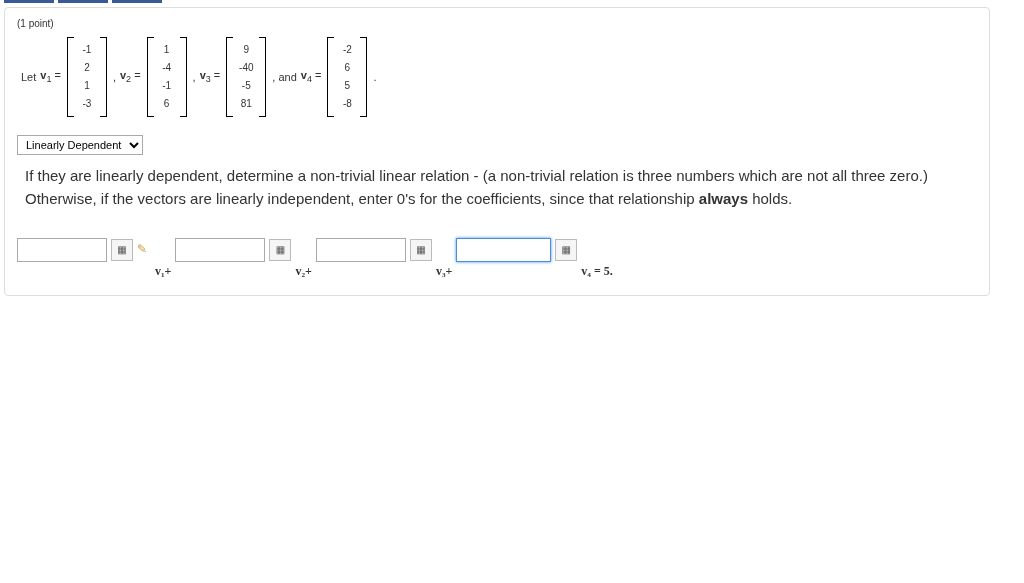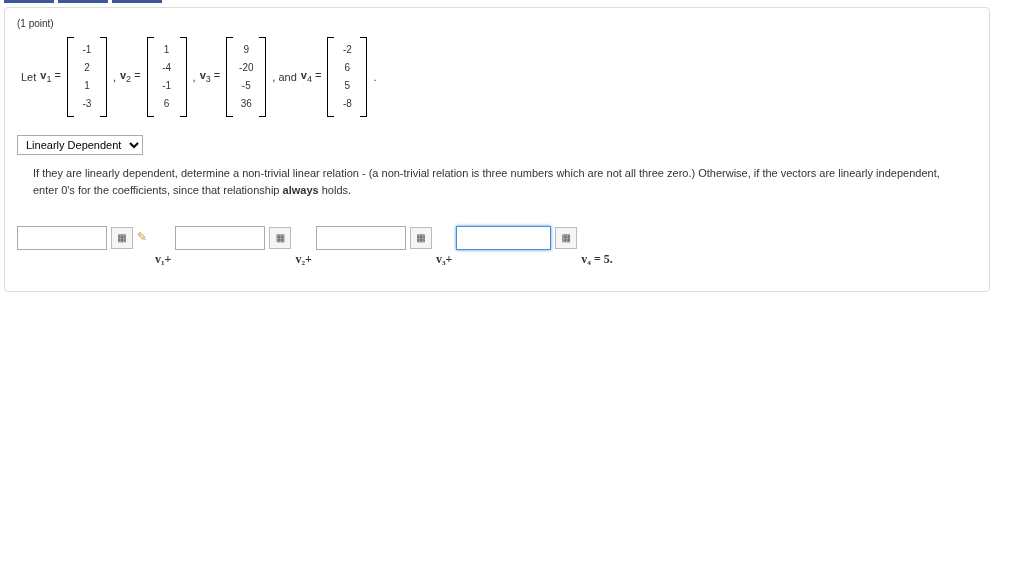--- a/index.html
+++ b/index.html
@@ -16,21 +16,21 @@
   }
   .tab-btn{
     background:#3b5998;
     height:3px;
     width:50px;
   }
   .problem{
     border:1px solid #ddd;
     border-radius:4px;
     margin:4px;
-    padding:10px 12px 24px 12px;
+    padding:10px 12px 16px 12px;
     width:960px;
   }
   .points{
     font-size:10px;
     margin-bottom:8px;
   }
   .vectors-row{
     display:flex;
     align-items:center;
     margin:6px 0 18px 4px;
@@ -88,23 +88,23 @@
     gap:6px;
     margin:14px 0 10px 0;
   }
   select{
     border:1px solid #aaa;
     font-size:11px;
     padding:2px 4px;
     background:#fff;
   }
   .explain{
-    font-size:11px;
+    font-size:15px;
     line-height:1.5;
-    margin:10px 16px;
+    margin:10px 8px;
   }
   .always{font-weight:bold;}
   .coeff-row{
     display:flex;
     align-items:center;
     gap:4px;
     margin-top:10px;
   }
   input[type=text]{
     border:1px solid #aaa;
@@ -188,23 +188,23 @@
         </span>
       <span class="bracket bracket-r"></span>
     </span>
 
     <span class="eq-text"> , </span>
     <span class="eq-text"><span class="math-v">v</span><span class="sub">3</span><span> = </span></span>
     <span class="bracket-vec">
       <span class="bracket bracket-l"></span>
       <span class="vec-col" id="vec3">
           <span>9</span>
-          <span>-20</span>
+          <span>-40</span>
           <span>-5</span>
-          <span>36</span>
+          <span>81</span>
         </span>
       <span class="bracket bracket-r"></span>
     </span>
 
     <span class="eq-text"> , and </span>
     <span class="eq-text"><span class="math-v">v</span><span class="sub">4</span><span> = </span></span>
     <span class="bracket-vec">
       <span class="bracket bracket-l"></span>
       <span class="vec-col" id="vec4">
           <span>-2</span>

